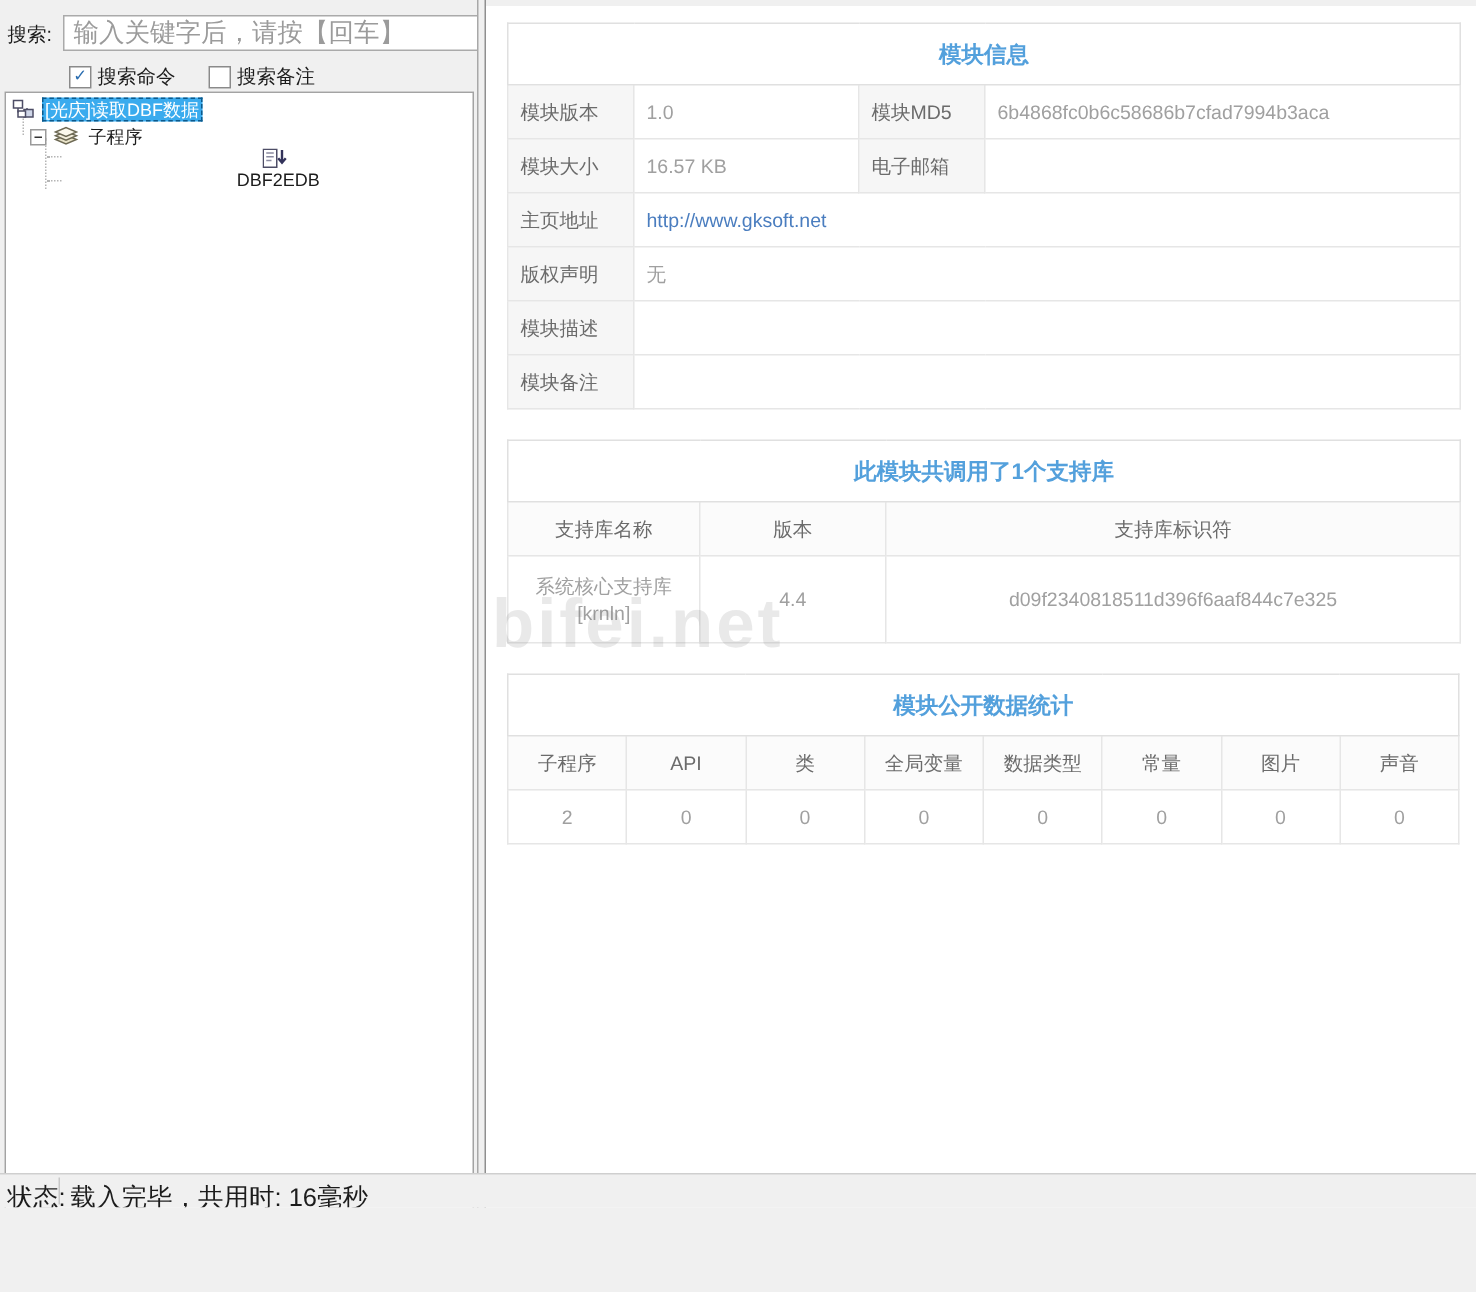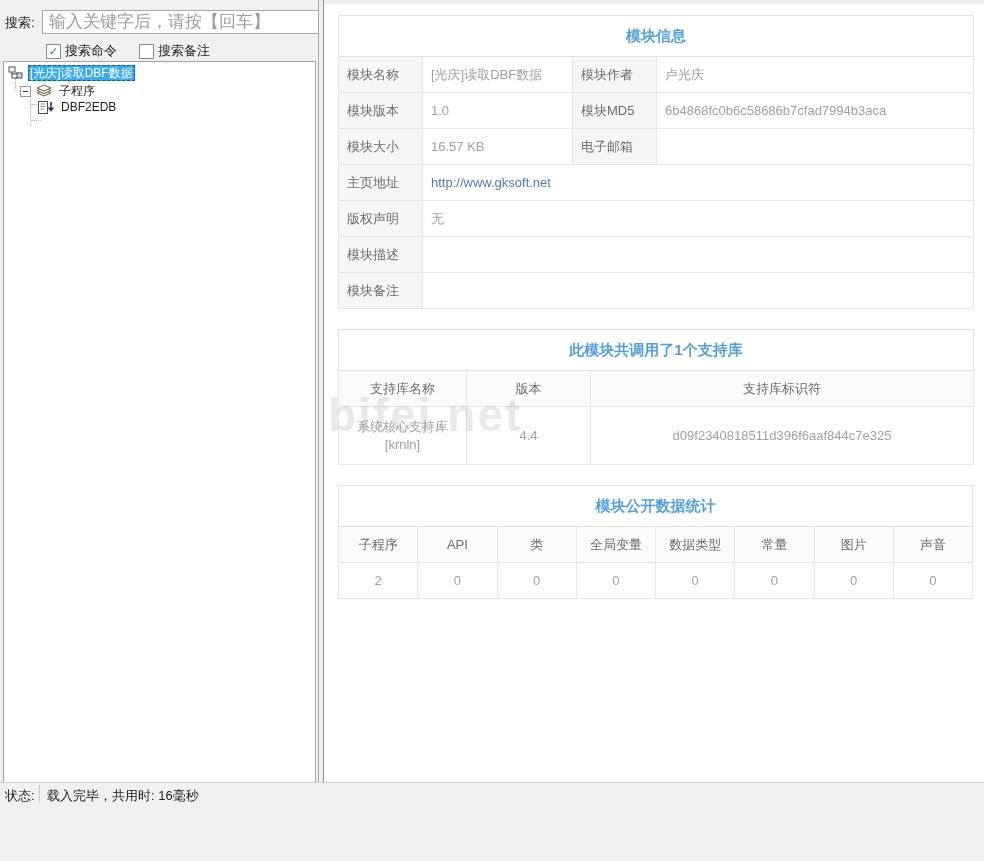--- a/index.html
+++ b/index.html
@@ -19,21 +19,21 @@
   .cb-box{width:13px;height:13px;background:#fff;border:1px solid #8a8a8a;display:inline-flex;
           align-items:center;justify-content:center;font-size:11px;line-height:11px;color:#2a6db0;font-weight:bold;}
   .cb-label{color:#1c1c1c;}
 
   .tree-panel{position:absolute;left:3px;top:61px;width:311px;height:769px;background:#ffffff;
               border:1px solid #a3a3a3;overflow:hidden;}
   .tree{position:relative;padding:3px 0 0 0;font-size:12px;color:#1c1c1c;}
   .tree-item{position:relative;height:16px;line-height:16px;display:flex;align-items:center;white-space:nowrap;}
   .ti-root{padding-left:4px;}
   .ti-group{padding-left:16px;}
-  .ti-leaf{padding-left:34px;}
+  .ti-leaf{padding-left:52px;flex-direction:column;}
   .tree-label{padding:0 2px;}
   .tree-label.selected{background:#3aabee;color:#ffffff;outline:1px dashed #0d5a8c;outline-offset:-1px;}
   .expander{width:9px;height:9px;border:1px solid #9a9a9a;background:#fff;display:inline-flex;
             align-items:center;justify-content:center;margin-right:4px;flex:0 0 auto;}
   .expander .minus{width:5px;height:1px;background:#333;}
   .t-icon{margin-right:4px;flex:0 0 auto;display:inline-block;}
   .guide{position:absolute;border-left:1px dotted #b5b5b5;width:0;}
   .guide-h{position:absolute;border-top:1px dotted #b5b5b5;height:0;}
 
   
@@ -54,21 +54,21 @@
   .tbl2 .name-cell{line-height:18px;height:57px;}
   .tbl3 th{color:#6b6b6b;background:#fbfbfb;text-align:center;}
   .tbl3 td{text-align:center;}
 
   .watermark{position:absolute;left:4px;top:384px;font-size:46px;font-weight:800;
              color:rgba(120,120,120,0.16);letter-spacing:2px;pointer-events:none;z-index:5;
              font-family:"Liberation Sans","DejaVu Sans",sans-serif;}
 
   
   .status-bar{position:absolute;left:0;bottom:0;width:984px;height:22px;background:#f0f0f0;
-              border-top:1px solid #cfcfcf;font-size:13px;color:#1c1c1c;}
+              border-top:1px solid #cfcfcf;font-size:17px;color:#1c1c1c;}
   .status-label{position:absolute;left:5px;top:4px;}
   .status-divider{position:absolute;left:39px;top:2px;height:18px;width:0;border-left:1px solid #c8c8c8;}
   .status-msg{position:absolute;left:47px;top:4px;}
 
   svg{display:block;}
 </style>
 </head>
 <body>
 
 <div class="app">
@@ -149,26 +149,20 @@
           <col style="width:84px">
           <col style="width:150px">
           <col style="width:84px">
           <col style="width:317px">
         </colgroup>
       <tbody>
           <tr>
             <td class="title" colspan="4">模块信息</td>
           </tr>
       <tr>
-        <td class="lbl">模块名称</td>
-        <td class="val">[光庆]读取DBF数据</td>
-        <td class="lbl">模块作者</td>
-        <td class="val">卢光庆</td>
-      </tr>
-      <tr>
         <td class="lbl">模块版本</td>
         <td class="val">1.0</td>
         <td class="lbl">模块MD5</td>
         <td class="val">6b4868fc0b6c58686b7cfad7994b3aca</td>
       </tr>
       <tr>
         <td class="lbl">模块大小</td>
         <td class="val">16.57 KB</td>
         <td class="lbl">电子邮箱</td>
         <td class="val"></td>

